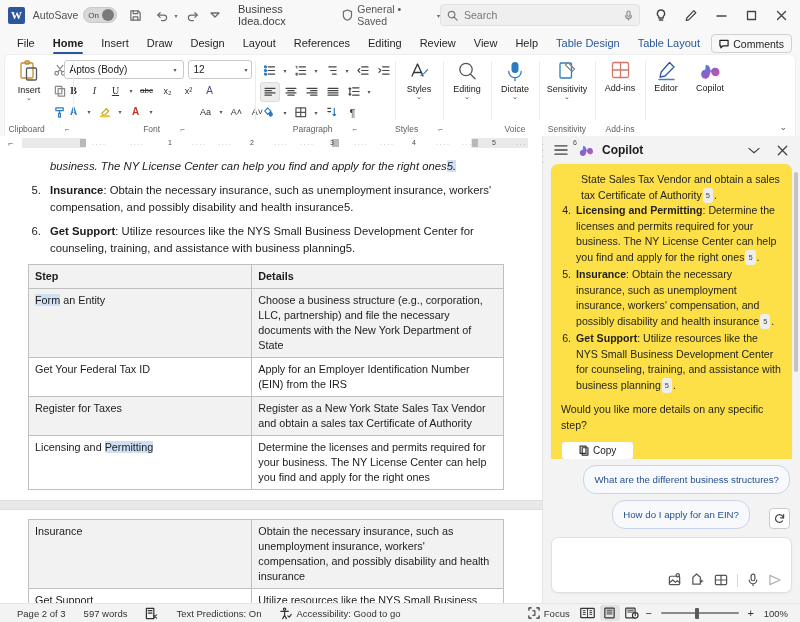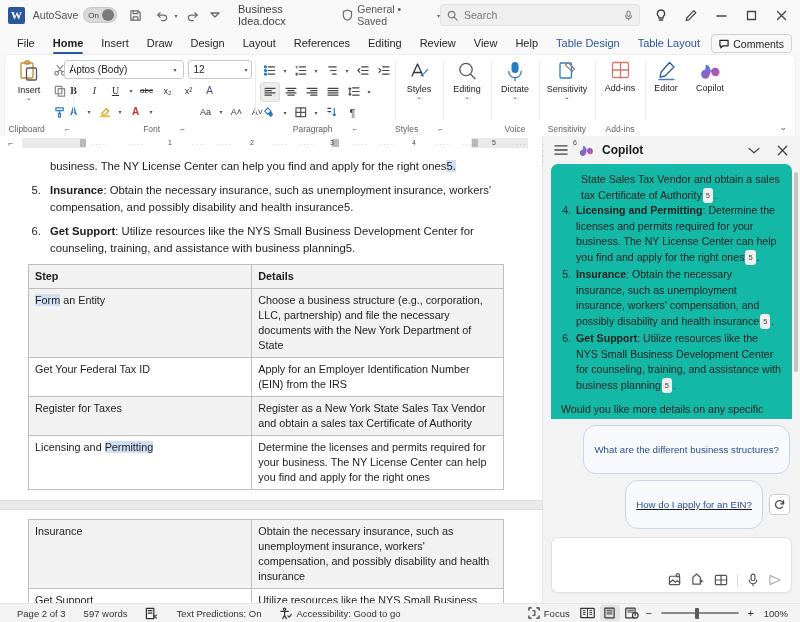--- a/index.html
+++ b/index.html
@@ -98,38 +98,38 @@
   table.doctable tr.shade td, table.doctable tr.shade th { background:#f2f2f2; }
   table.doctable td.c1, table.doctable th.c1 { width:47%; }
 
   
   .copilot { flex:0 0 258px; background:#f3f3f3; display:flex; flex-direction:column; border-left:1px solid #e3e3e3;}
   .cp-head { height:28px; display:flex; align-items:center; padding:0 8px; gap:8px; flex:0 0 28px;}
   .cp-title { font-size:12px; font-weight:bold; color:#1a1a1a;}
   .cp-head .sp { margin-left:auto; }
   .cp-icon { color:#444; display:flex; align-items:center; justify-content:center; width:20px;height:20px;}
   .cp-scroll { flex:1; overflow:hidden; padding:0 8px; position:relative; min-height:0;}
-  .cp-card { background:#14b8a6; border-radius:7px; padding:8px 10px 7px 10px; box-shadow:0 1px 2px rgba(0,0,0,.07);}
+  .cp-card { background:#fde047; border-radius:7px; padding:8px 10px 7px 10px; box-shadow:0 1px 2px rgba(0,0,0,.07);}
   .cp-li { display:flex; font-size:10.6px; line-height:15.5px; color:#1f1f1f; margin-bottom:2px;}
   .cp-li .n { width:15px; flex:0 0 15px; text-align:right; padding-right:5px;}
   .cp-cont { font-size:10.6px; line-height:15.5px; color:#1f1f1f; padding-left:20px;}
   .cite { display:inline-block; background:#eee; border-radius:3px; font-size:7.5px; padding:0 3px;
           vertical-align:1px; color:#444; margin:0 1px;}
   .cp-q { font-size:10.6px; line-height:15.5px; margin-top:9px; color:#1f1f1f;}
   .cp-actions { display:flex; align-items:center; gap:6px; margin-top:8px;}
   .copybtn { height:19px; border:1px solid #d6d6d6; border-radius:4px; background:#fff; display:flex; align-items:center;
              gap:4px; padding:0 17px; font-size:10px; color:#222;}
   .cp-disc { display:flex; align-items:flex-end; gap:5px; margin-top:7px;}
   .disc-pill { background:#ececec; border-radius:4px; font-size:8.5px; color:#555; padding:2px 6px;}
   .thumbs { margin-left:auto; display:flex; gap:7px; color:#555; }
   .cp-scrollbar { position:absolute; right:2px; top:8px; width:4px; height:200px; background:#c4c4c4; border-radius:2px;}
   .cp-sugg { padding:6px 10px 0 10px; display:flex; flex-direction:column; align-items:flex-end; gap:6px;}
   .chip { border:1px solid #c9d4e8; background:#f7f9fd; border-radius:13px; font-size:9.7px; color:#27508f;
-          padding:18px 10px; }
-  .sugg-row { display:flex; align-items:center; gap:6px;text-decoration:underline;}
+          padding:8px 10px; }
+  .sugg-row { display:flex; align-items:flex-end; gap:19px;}
   .refresh { width:21px; height:21px; border:1px solid #ccc; border-radius:4px; background:#fff;
              display:flex; align-items:center; justify-content:center; color:#444; font-size:10px;}
   .cp-input-wrap { padding:8px 8px 10px 8px; }
   .cp-input { background:#fff; border:1px solid #e0e0e0; border-radius:7px; padding:8px 9px 5px 9px; height:56px;
               display:flex; flex-direction:column; box-shadow:0 1px 2px rgba(0,0,0,.05);}
   .cp-ph { font-size:10.3px; color:#707070; }
   .cp-inrow { margin-top:auto; display:flex; align-items:center; justify-content:flex-end; gap:9px; color:#555;}
   .divv { width:1px; height:13px; background:#d8d8d8;}
 
   
@@ -582,21 +582,21 @@
           <span class="rtick" style="left:494px;">· · · ·</span>
           <span class="rtick" style="left:520px;">· · · ·</span>
         </div>
       </div>
 
       <div class="docscroll">
 
         <div class="page" style="padding-top:8px;">
           <div class="doc-body">
 
-            <div class="dtext" style="padding-left:22px;">
+            <div class="dtext" style="padding-left:22px;font-style:italic;">
               <span>business. The NY License Center can help you find and apply for the right ones</span><span class="sel-hl">5.</span>
             </div>
 
             <div class="dlist" style="margin-top:7px;">
               <div class="dli">
                 <span class="num">5.</span>
                 <span><b>Insurance</b><span>: Obtain the necessary insurance, such as unemployment insurance, workers' compensation, and possibly disability and health insurance5.</span></span>
               </div>
               <div class="dli">
                 <span class="num">6.</span>

